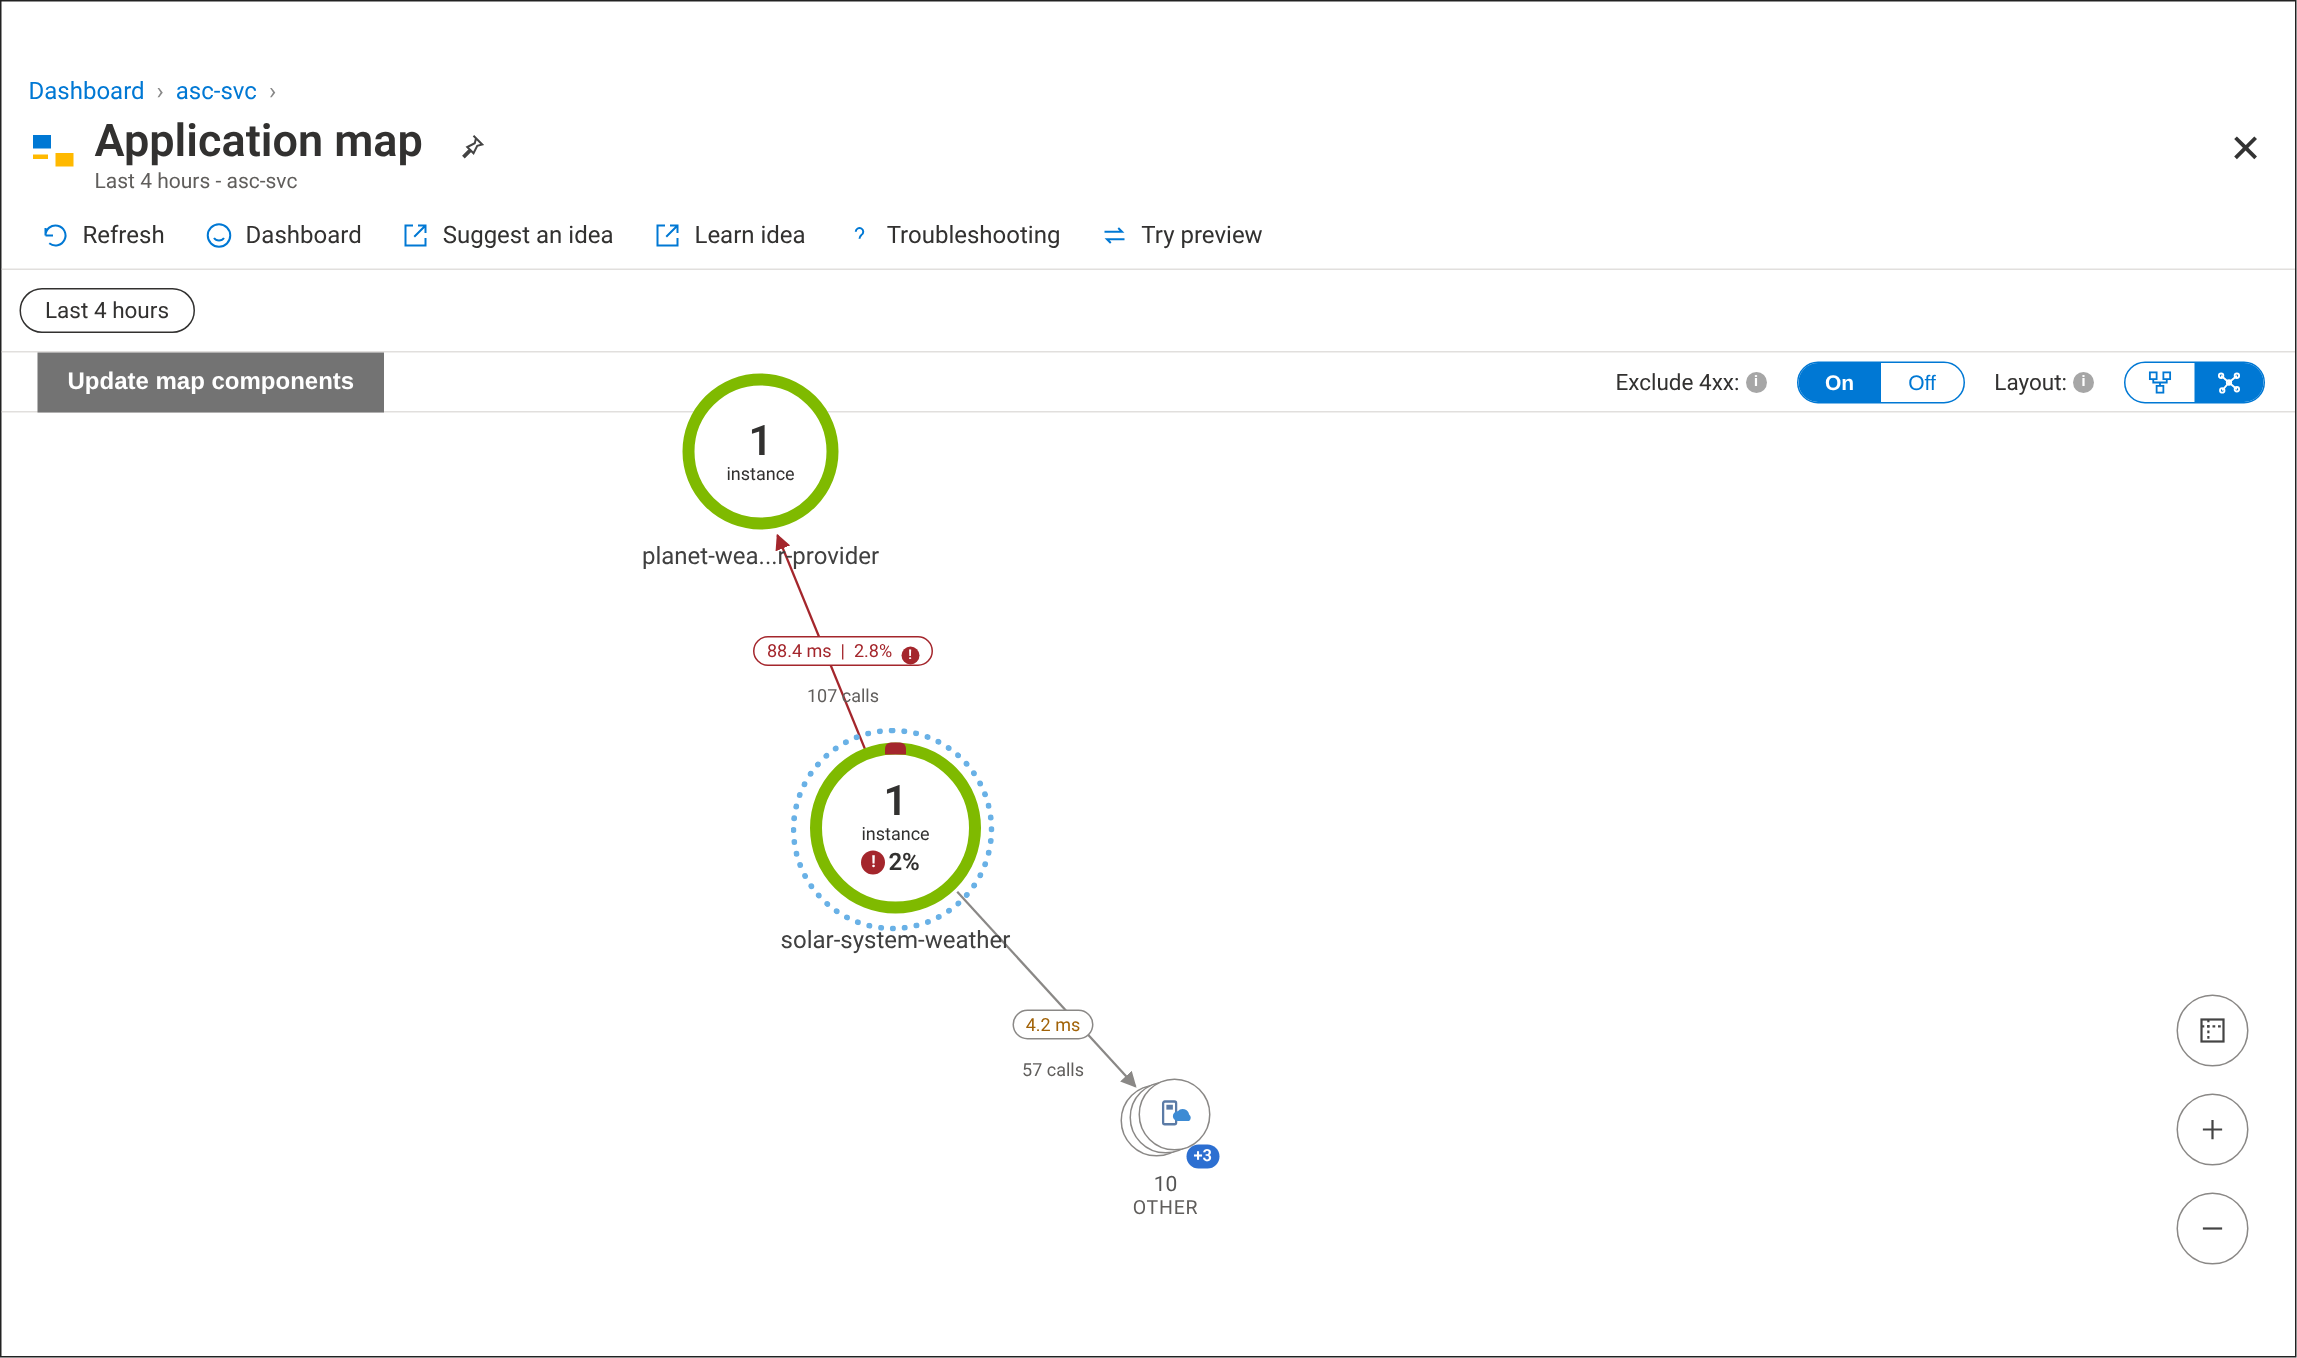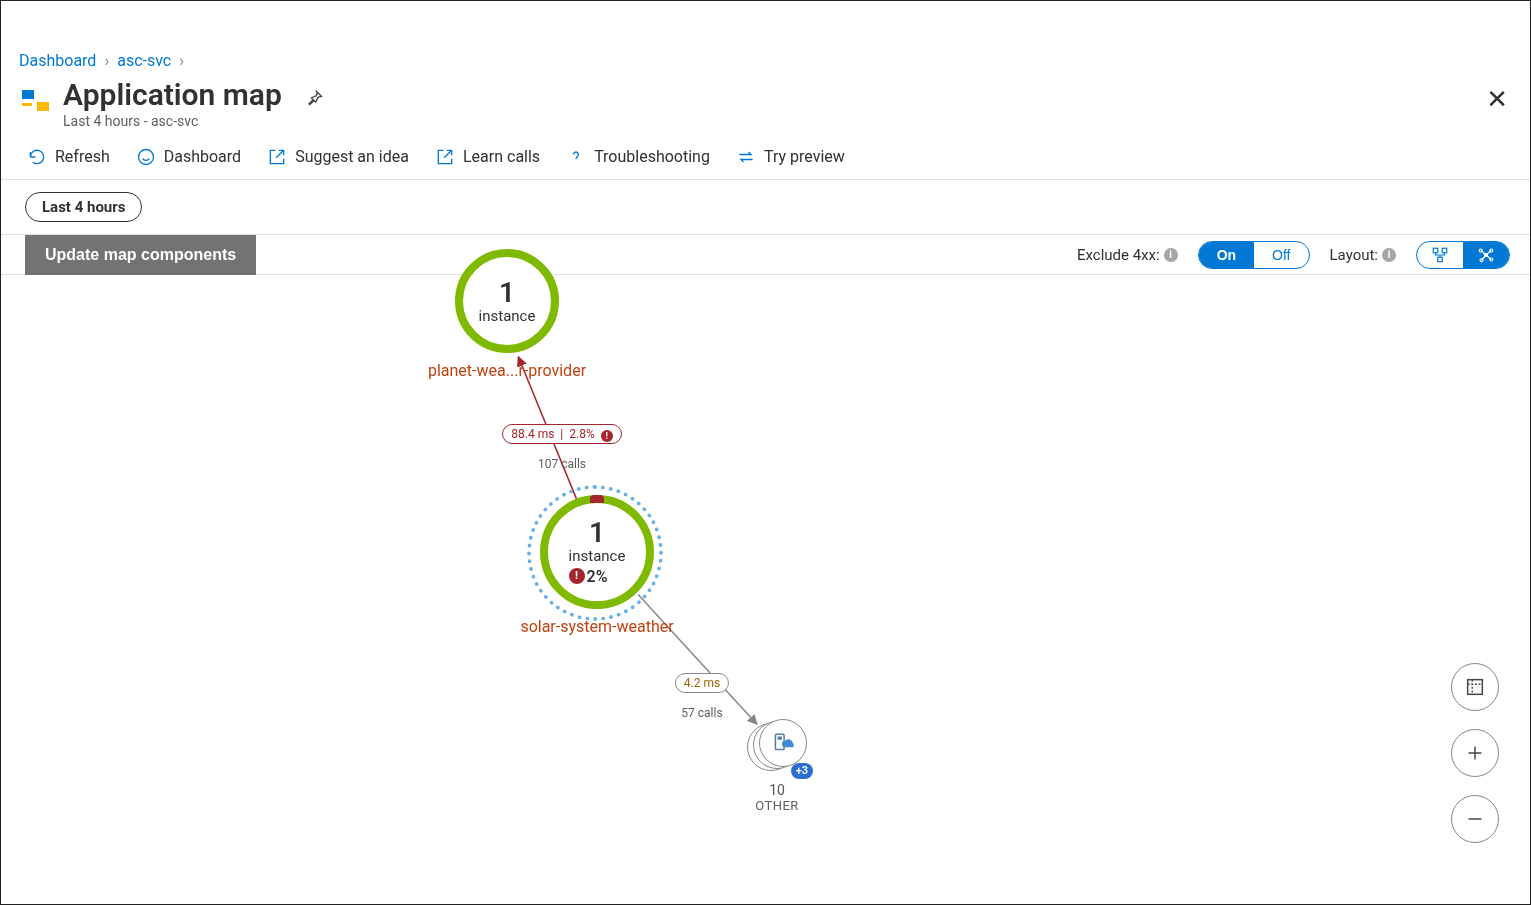--- a/index.html
+++ b/index.html
@@ -19,21 +19,21 @@
   .hdr .pin { margin-left:22px; margin-top:10px; color:#605e5c; cursor:pointer;}
   .hdr .close { position:absolute; right:22px; top:10px; font-size:26px; color:#333; cursor:pointer; font-weight:300;}
 
   
   .toolbar { display:flex; align-items:center; gap:26px; padding: 10px 26px 12px; border-bottom:1px solid #e1dfdd; font-size:16px;}
   .toolbar .item { display:flex; align-items:flex-start; gap:8px; cursor:pointer; color:#323130;}
   .toolbar .item .ticon { color:#0078d4; display:inline-flex; align-items:center; justify-content:center; width:20px; height:20px;}
   .toolbar .item .ticon svg { width:20px; height:20px; stroke:#0078d4; fill:none; stroke-width:1.6;}
 
   
-  .timerange-row { padding:12px 24px; border-bottom:1px solid #e1dfdd;font-weight:bold;}
+  .timerange-row { padding:12px 12px; border-bottom:1px solid #e1dfdd;}
   .pill { display:inline-block; border:1px solid #323130; border-radius:18px; padding:5px 16px; font-size:15px; cursor:pointer;}
 
   
   .control-row { display:flex; align-items:center; padding:0; height:40px; border-bottom:1px solid #e1dfdd; position:relative;}
   .update-btn { background:#737373; color:#fff; border:none; padding:0 20px; height:40px; font-size:16px; font-weight:600; cursor:pointer; margin-left:24px;}
   .control-right { position:absolute; right:20px; display:flex; align-items:center; gap:20px;justify-content:space-between;}
   .ctrl-label { font-size:15px; color:#323130; display:flex; align-items:center; gap:4px;}
   .info-dot { display:inline-block; width:14px; height:14px; border-radius:50%; background:#a6a6a6; color:#fff; font-size:10px; line-height:14px; text-align:center; font-weight:700;}
   .seg { display:flex; border:1px solid #0078d4; border-radius:18px; overflow:hidden; height:28px; background:#fff;}
   .seg button { border:none; background:transparent; color:#0078d4; font-size:14px; padding:0 18px; cursor:pointer;}
@@ -48,24 +48,24 @@
   .edge-label { position:absolute; font-size:12px; text-align:center; color:#605e5c; }
   .edge-pill { display:inline-block; border:1px solid; border-radius:12px; padding:0 8px; line-height:18px; font-size:12px; background:#fff;}
   .edge-pill.err { border-color:#a4262c; color:#a4262c; }
   .edge-pill.err .warn-dot { display:inline-block; width:12px;height:12px;border-radius:50%;background:#a4262c;color:#fff;font-size:9px;line-height:12px;text-align:center;font-weight:700;margin-left:3px; vertical-align:-1px;}
   .edge-pill.ok { border-color:#8a8886; color:#a16207;}
   .edge-calls { display:block; margin-top:13px; color:#605e5c;}
 
   .node { position:absolute; text-align:center; font-size:16px; cursor:pointer;}
   .ring { margin:0 auto; border-radius:50%; display:flex; align-items:center; justify-content:center; background:#fff;}
   .ring .count { font-size:28px; font-weight:600; line-height:1;}
-  .ring .unit { font-size:15px; line-height:1; margin-top:2px;}
+  .ring .unit { font-size:12px; line-height:1; margin-top:2px;}
   .ring .err { display:flex; align-items:center; gap:2px; margin-top:3px; font-size:16px; font-weight:600;}
   .ring .err .dot { width:16px;height:16px;border-radius:50%;background:#a4262c;color:#fff;font-size:11px;line-height:16px;text-align:center;font-weight:700;}
-  .node-label { margin-top:8px; color:#c2410c;}
+  .node-label { margin-top:8px; color:#404040;}
 
   
   .dotted { position:absolute; border-radius:50%; border:4px dotted #69b1e6; pointer-events:none;}
 
   
   .other-node { position:absolute; text-align:center; font-size:13px; color:#605e5c; cursor:pointer;}
   .other-stack { position:relative; width:60px; height:58px; margin:0 auto;}
   .other-stack .disc { position:absolute; width:48px; height:48px; border-radius:50%; border:1px solid #8a8886; background:#fff;}
   .other-stack .d1 { left:0; top:4px;}
   .other-stack .d2 { left:6px; top:2px;}
@@ -135,21 +135,21 @@
         </svg>
       </span>
     <span>Suggest an idea</span>
   </div>
   <div class="item">
     <span class="ticon">
         <svg viewBox="0 0 24 24">
           <path d="M14 4h6v6M20 4l-9 9M10 4H4v16h16v-6"></path>
         </svg>
       </span>
-    <span>Learn calls</span>
+    <span>Learn idea</span>
   </div>
   <div class="item">
     <span class="ticon">
         <svg viewBox="0 0 24 24">
           <path d="M9 9a3 3 0 1 1 4.5 2.6C12.5 12.5 12 13 12 14.5M12 18h.01"></path>
         </svg>
       </span>
     <span>Troubleshooting</span>
   </div>
   <div class="item">

